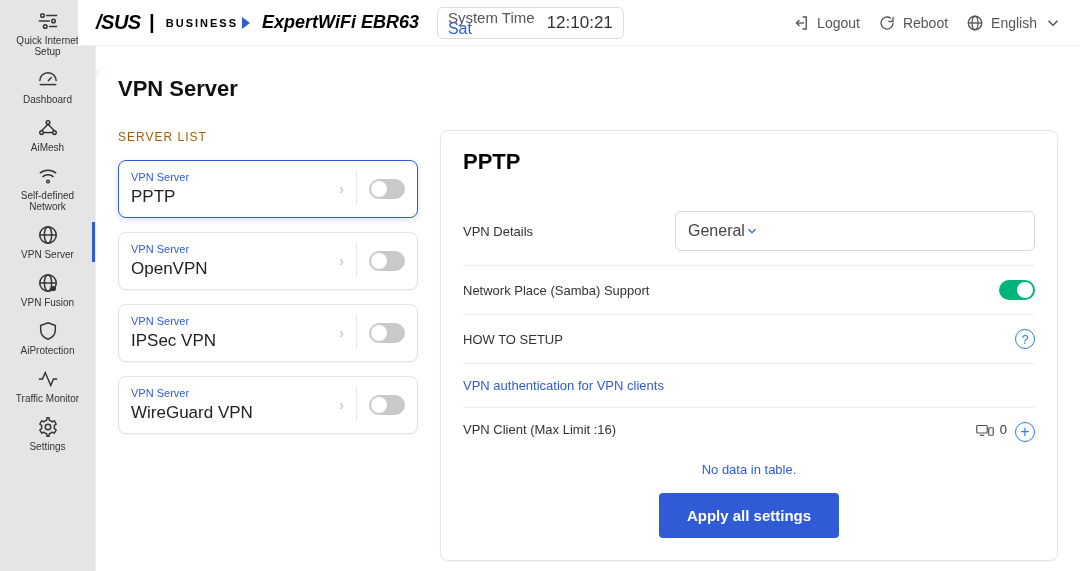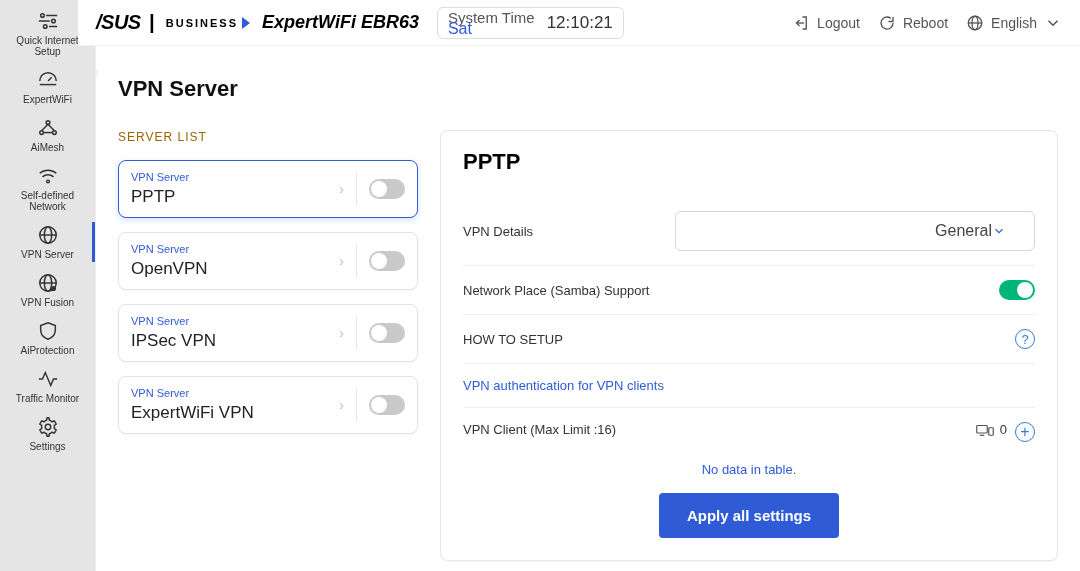--- a/index.html
+++ b/index.html
@@ -84,22 +84,22 @@
   .panel {
     flex:1; background:#fff; border:1px solid #e6e6e6; border-radius:8px;
     padding:18px 22px 22px; box-shadow:0 1px 2px rgba(0,0,0,0.04);
   }
   .panel-title { font-size:22px; font-weight:700; margin-bottom:22px; }
   .row { display:flex; align-items:center; padding:14px 0; border-bottom:1px solid #eee; }
   .row:last-of-type{border-bottom:none;}
   .row-label { font-size:13px; color:#333; }
   .row-spacer{flex:1;}
   .select {
-    min-width:360px; border:1px solid #d6d6d6; border-radius:6px; padding:10px 28px;
-    display:flex; align-items:center; justify-content:flex-end; color:#444; cursor:pointer;
+    min-width:360px; border:1px solid #d6d6d6; border-radius:6px; padding:10px 12px;
+    display:flex; align-items:center; justify-content:flex-start; color:#444; cursor:pointer;
   }
   .select svg{width:14px;height:14px;color:#2f5cd6;}
   .help-icon{ width:20px;height:20px;border:1.5px solid #2f7de0;border-radius:50%;color:#2f7de0;display:flex;align-items:center;justify-content:center;font-size:13px; cursor:pointer;}
   .link { color:#2f5cd6; font-size:13px; cursor:pointer; }
   .client-row{ display:flex; align-items:flex-start; padding-top:14px;}
   .client-count { display:flex; align-items:center; gap:6px; color:#333; font-size:13px; }
   .plus-btn{ width:20px;height:20px;border:1.5px solid #2f7de0;border-radius:50%;color:#2f7de0;display:flex;align-items:center;justify-content:center;font-size:16px;cursor:pointer;margin-left:8px;}
   .no-data{ text-align:center; color:#2f5cd6; font-size:13px; font-weight:400; padding:20px 0 4px;}
   .apply-wrap{ text-align:center; margin-top:12px;}
   .apply-btn{
@@ -123,21 +123,21 @@
         <line x1="13" y1="18" x2="22" y2="18"></line>
       </svg>
     <span class="side-label">Quick Internet Setup</span>
   </div>
   <div class="side-item">
     <svg class="side-icon" viewBox="0 0 24 24" fill="none" stroke="currentColor" stroke-width="1.6">
         <path d="M3 13a9 9 0 0 1 18 0"></path>
         <line x1="12" y1="13" x2="16" y2="9"></line>
         <line x1="3" y1="17" x2="21" y2="17"></line>
       </svg>
-    <span class="side-label">ExpertWiFi</span>
+    <span class="side-label">Dashboard</span>
   </div>
   <div class="side-item">
     <svg class="side-icon" viewBox="0 0 24 24" fill="none" stroke="currentColor" stroke-width="1.6">
         <circle cx="12" cy="6" r="2"></circle>
         <circle cx="5" cy="17" r="2"></circle>
         <circle cx="19" cy="17" r="2"></circle>
         <line x1="12" y1="8" x2="5" y2="15"></line>
         <line x1="12" y1="8" x2="19" y2="15"></line>
         <line x1="7" y1="17" x2="17" y2="17"></line>
       </svg>
@@ -273,21 +273,21 @@
         <span class="srv-arrow">›</span>
         <div class="srv-divider"></div>
         <div class="toggle">
             <div class="knob"></div>
           </div>
       </div>
 
       <div class="srv-card">
         <div class="srv-text">
           <div class="srv-eyebrow">VPN Server</div>
-          <div class="srv-name">ExpertWiFi VPN</div>
+          <div class="srv-name">WireGuard VPN</div>
         </div>
         <span class="srv-arrow">›</span>
         <div class="srv-divider"></div>
         <div class="toggle">
             <div class="knob"></div>
           </div>
       </div>
     </div>
 
     <div class="panel">

